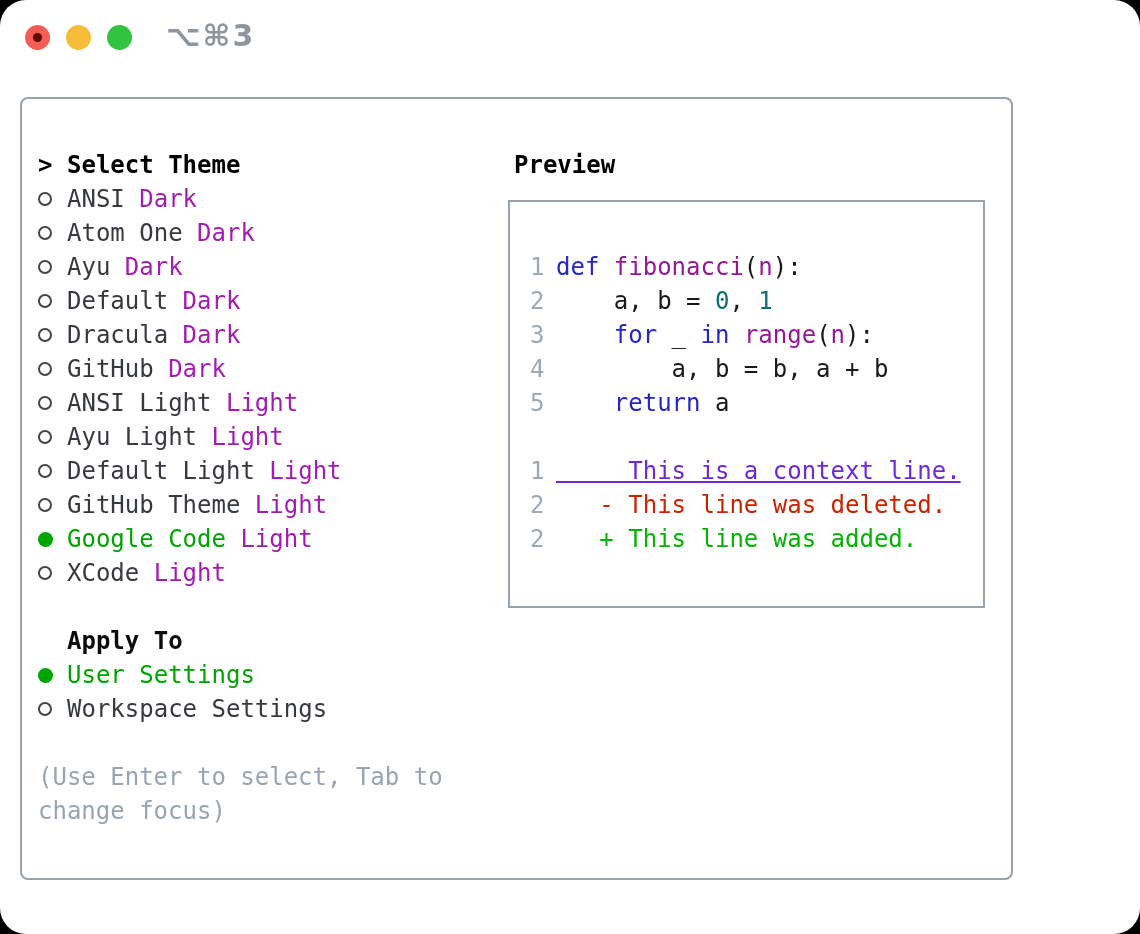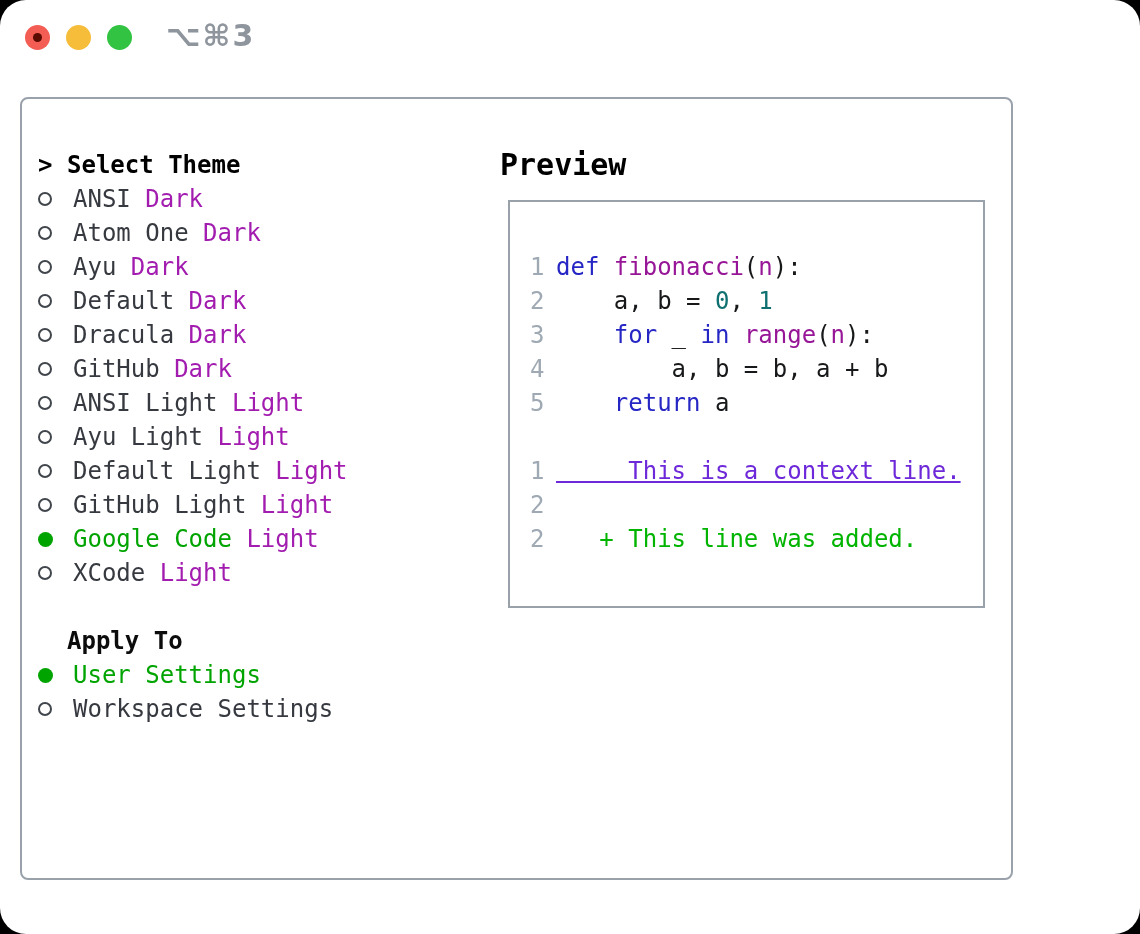--- a/index.html
+++ b/index.html
@@ -27,30 +27,30 @@
     position:absolute;left:20px;top:97px;width:989px;height:779px;
     border:2px solid #99a2ab;border-radius:8px;background:#fff;
   }
   .left-col{position:absolute;left:16px;top:49px;}
   .row{height:34px;font-size:24px;display:flex;align-items:center;white-space:pre;}
   .mcell{width:29px;display:flex;align-items:center;flex:none;}
   .prompt-char{font-weight:bold;color:#000;}
   .radio{width:14px;height:14px;border-radius:50%;border:2px solid #41464d;box-sizing:border-box;}
   .radio.filled{width:15px;height:15px;border:none;background:#00a400;}
   .hdr{font-weight:bold;color:#000000;}
-  .t-name{color:#36393f;margin-left:6px;}
+  .t-name{color:#36393f;}
   .t-variant{color:#a21caf;}
   .row.selected .t-name{color:#00a400;}
   .apply-hdr{color:#0c0c0c;font-weight:bold;}
   .hint{
     position:absolute;left:16px;top:661px;width:450px;
     font-size:24px;line-height:34px;color:#9aa4b0;
   }
   
-  .preview-label{position:absolute;left:478px;top:49px;height:34px;line-height:34px;font-size:30px;font-weight:bold;color:#000;}
+  .preview-label{position:absolute;left:492px;top:49px;height:34px;line-height:34px;font-size:24px;font-weight:bold;color:#000;}
   .code-box{
     position:absolute;left:486px;top:101px;width:473px;height:404px;
     border:2px solid #99a2ab;background:#fff;
   }
   .code-rows{position:absolute;left:20px;top:48px;}
   .code-row{height:34px;display:flex;align-items:center;font-size:24px;white-space:pre;}
   .ln{width:26px;flex:none;color:#9fa9b3;}
   .s-kw{color:#2626c4;}
   .s-fn{color:#971697;text-align:right;}
   .s-lit{color:#0e7070;}
@@ -81,46 +81,47 @@
       <div id="theme-items">
           <div class="row"><span class="mcell"><span class="radio"></span></span><span class="t-name">ANSI</span><span class="t-variant"> Dark</span></div>
           <div class="row"><span class="mcell"><span class="radio"></span></span><span class="t-name">Atom One</span><span class="t-variant"> Dark</span></div>
           <div class="row"><span class="mcell"><span class="radio"></span></span><span class="t-name">Ayu</span><span class="t-variant"> Dark</span></div>
           <div class="row"><span class="mcell"><span class="radio"></span></span><span class="t-name">Default</span><span class="t-variant"> Dark</span></div>
           <div class="row"><span class="mcell"><span class="radio"></span></span><span class="t-name">Dracula</span><span class="t-variant"> Dark</span></div>
           <div class="row"><span class="mcell"><span class="radio"></span></span><span class="t-name">GitHub</span><span class="t-variant"> Dark</span></div>
           <div class="row"><span class="mcell"><span class="radio"></span></span><span class="t-name">ANSI Light</span><span class="t-variant"> Light</span></div>
           <div class="row"><span class="mcell"><span class="radio"></span></span><span class="t-name">Ayu Light</span><span class="t-variant"> Light</span></div>
           <div class="row"><span class="mcell"><span class="radio"></span></span><span class="t-name">Default Light</span><span class="t-variant"> Light</span></div>
-          <div class="row"><span class="mcell"><span class="radio"></span></span><span class="t-name">GitHub Light</span><span class="t-variant"> Light</span></div>
+          <div class="row"><span class="mcell"><span class="radio"></span></span><span class="t-name">GitHub Theme</span><span class="t-variant"> Light</span></div>
           <div class="row selected"><span class="mcell"><span class="radio filled"></span></span><span class="t-name">Google Code</span><span class="t-variant"> Light</span></div>
           <div class="row"><span class="mcell"><span class="radio"></span></span><span class="t-name">XCode</span><span class="t-variant"> Light</span></div>
         </div>
       <div class="row"></div>
       <div class="row">
         <span class="mcell"></span>
         <span class="apply-hdr">Apply To</span>
       </div>
       <div id="apply-options">
           <div class="row selected"><span class="mcell"><span class="radio filled"></span></span><span class="t-name">User Settings</span></div>
           <div class="row"><span class="mcell"><span class="radio"></span></span><span class="t-name">Workspace Settings</span></div>
         </div>
     </div>
 
+    <div class="hint">(Use Enter to select, Tab to change focus)</div>
 
     <div class="preview-label">Preview</div>
 
     <div class="code-box">
       <div class="code-rows" id="code-rows">
           <div class="code-row"><span class="ln">1</span><span class="s-kw">def</span><span class="s-pl"> </span><span class="s-fn">fibonacci</span><span class="s-pl">(</span><span class="s-fn">n</span><span class="s-pl">):</span></div>
           <div class="code-row"><span class="ln">2</span><span class="s-pl">    a, b = </span><span class="s-lit">0</span><span class="s-pl">, </span><span class="s-lit">1</span></div>
           <div class="code-row"><span class="ln">3</span><span class="s-pl">    </span><span class="s-kw">for</span><span class="s-pl"> _ </span><span class="s-kw">in</span><span class="s-pl"> </span><span class="s-fn">range</span><span class="s-pl">(</span><span class="s-fn">n</span><span class="s-pl">):</span></div>
           <div class="code-row"><span class="ln">4</span><span class="s-pl">        a, b = b, a + b</span></div>
           <div class="code-row"><span class="ln">5</span><span class="s-pl">    </span><span class="s-kw">return</span><span class="s-pl"> a</span></div>
           <div class="code-row"><span class="ln"></span></div>
           <div class="code-row"><span class="ln">1</span><span class="s-ctx">     This is a context line.</span></div>
-          <div class="code-row"><span class="ln">2</span></div>
+          <div class="code-row"><span class="ln">2</span><span class="s-del">   - This line was deleted.</span></div>
           <div class="code-row"><span class="ln">2</span><span class="s-add">   + This line was added.</span></div>
         </div>
     </div>
 
   </div>
 </div>
 
 </body></html>

